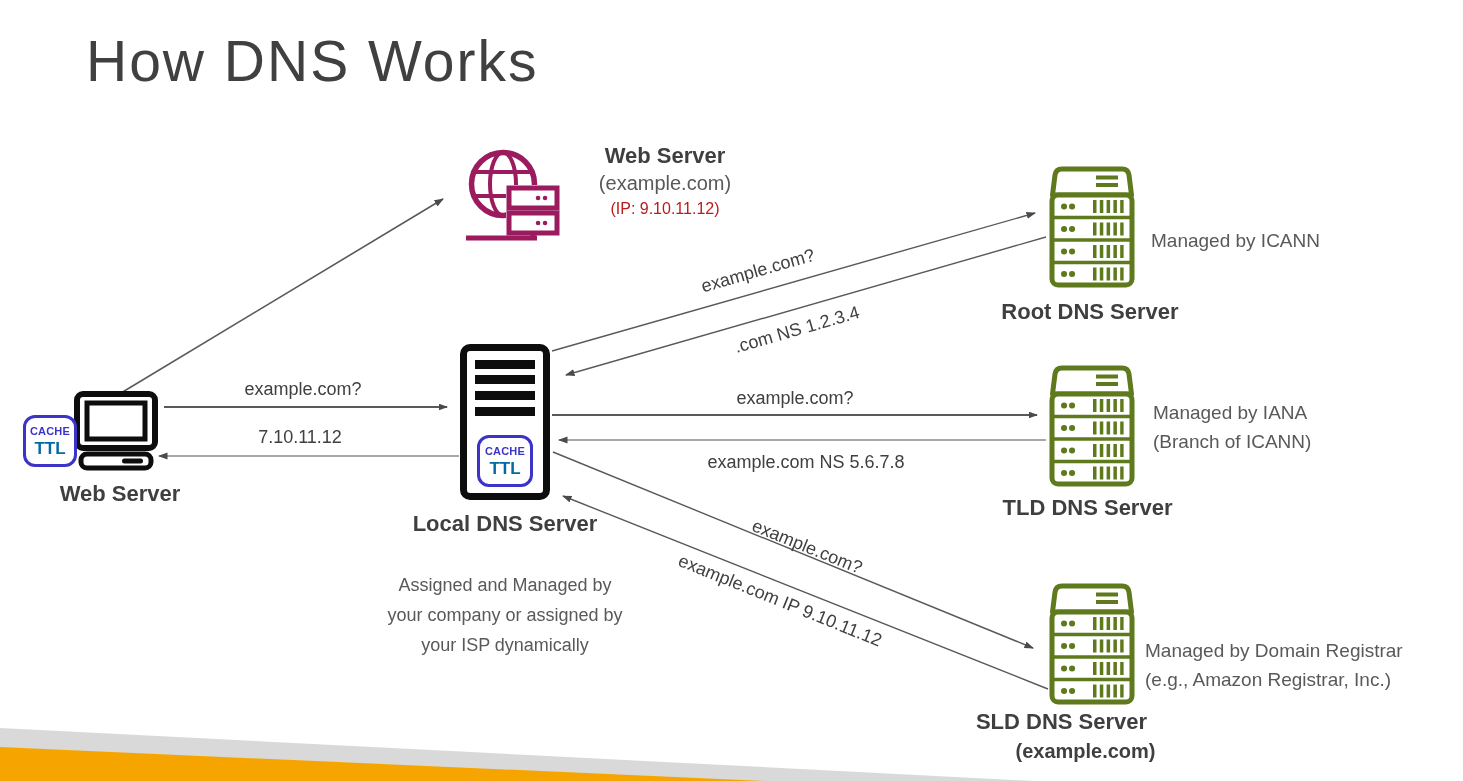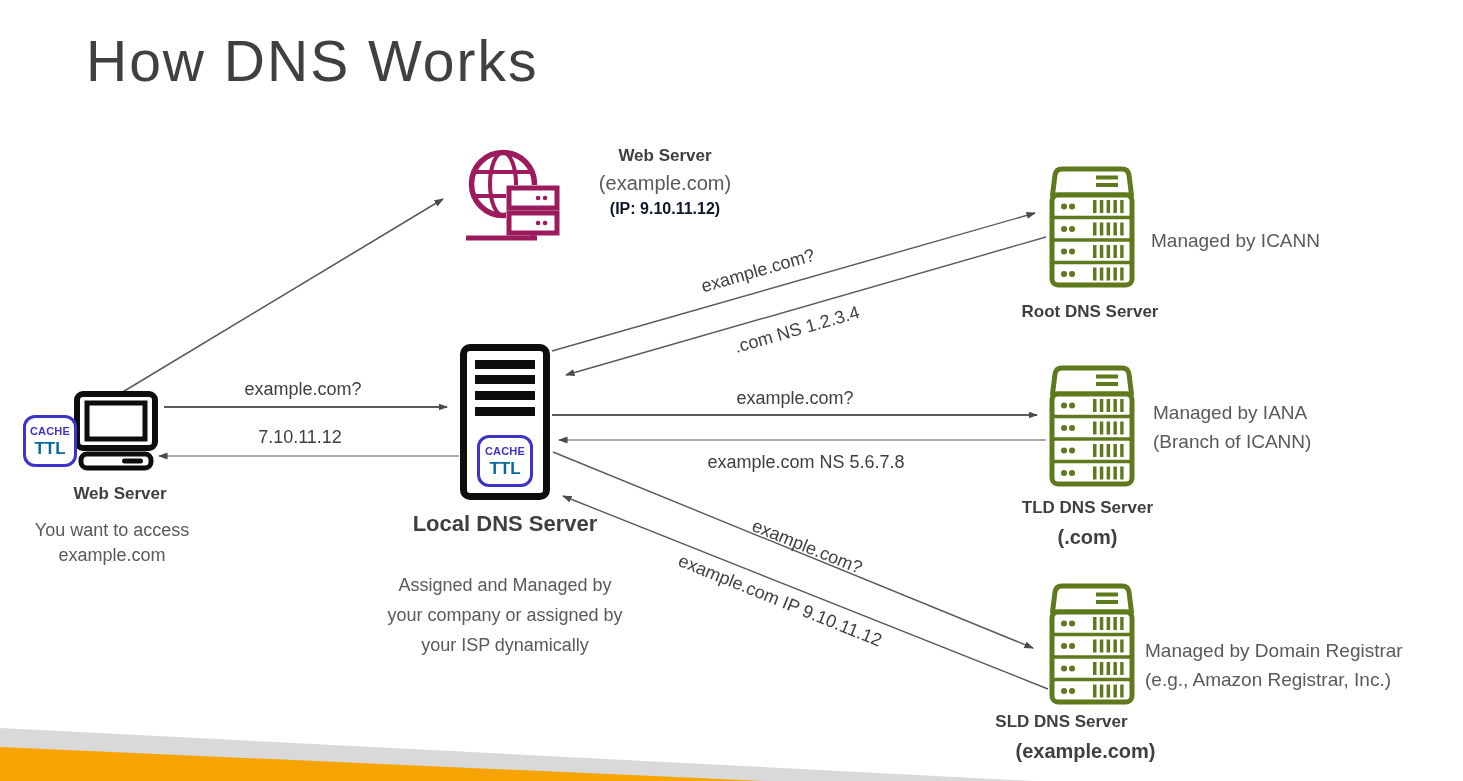--- a/index.html
+++ b/index.html
@@ -2,23 +2,23 @@
 <html><head>
 <meta charset="utf-8">
 <style>
   html,body{margin:0;padding:0;background:#fff;}
   .slide{position:relative;width:1463px;height:781px;background:#ffffff;overflow:hidden;
          font-family:"Liberation Sans",sans-serif;}
   .abs{position:absolute;}
   .overlay{position:absolute;left:0;top:0;width:1463px;height:781px;}
   h1.title{position:absolute;left:86px;top:28px;margin:0;font-size:57px;font-weight:300;
            letter-spacing:2px;color:#404040;}
-  .node-title{font-size:17px;font-weight:700;color:#3F3F3F;line-height:27px;}
+  .node-title{font-size:22px;font-weight:700;color:#3F3F3F;line-height:27px;}
   .node-sub{font-size:20px;color:#595959;line-height:28px;}
-  .node-ip{font-size:16px;font-weight:700;color:#0f172a;line-height:23px;}
+  .node-ip{font-size:16px;font-weight:400;color:#b91c1c;line-height:23px;}
   .center{text-align:center;}
   .managed{font-size:19px;color:#595959;line-height:29px;white-space:pre-line;}
   .desc{font-size:18px;color:#595959;line-height:25px;white-space:pre-line;}
   .alabel{position:absolute;font-size:18px;color:#404040;white-space:nowrap;
           transform:translate(-50%,-50%);}
   .alabel.rotneg{transform:translate(-50%,-50%) rotate(-16deg);}
   .alabel.rotpos{transform:translate(-50%,-50%) rotate(22deg);}
   
   .tower{position:absolute;left:460px;top:344px;width:90px;height:156px;box-sizing:border-box;
          border:7px solid #0D0D0D;border-radius:10px;background:#fff;}
@@ -102,22 +102,20 @@
     <rect x="3" y="3" width="78" height="54" rx="6" fill="#fff" stroke="#0D0D0D" stroke-width="6"></rect>
     <rect x="13" y="12" width="58" height="36" fill="#fff" stroke="#0D0D0D" stroke-width="5"></rect>
     <rect x="7" y="63" width="70" height="14" rx="6" fill="#fff" stroke="#0D0D0D" stroke-width="5"></rect>
     <rect x="48" y="67.5" width="21" height="5" rx="2.5" fill="#0D0D0D"></rect>
   </svg>
   <div class="cachebox" style="left:23px;top:415px;width:54px;height:52px;">
     <span class="cache">CACHE</span>
     <span class="ttl">TTL</span>
   </div>
   <div class="abs center node-title" style="left:20px;top:480px;width:200px;">Web Server</div>
-  <div class="abs center desc" style="left:0px;top:518px;width:224px;">You want to access
-example.com</div>
 
   <div class="tower">
     <div class="bar" style="top:9px;"></div>
     <div class="bar" style="top:24px;"></div>
     <div class="bar" style="top:40px;"></div>
     <div class="bar" style="top:56px;"></div>
     <div class="cachebox" style="left:10px;top:84px;width:56px;height:52px;">
       <span class="cache">CACHE</span>
       <span class="ttl">TTL</span>
     </div>
@@ -132,21 +130,20 @@
     </svg>
   <div class="abs managed" style="left:1151px;top:226px;text-align:center;">Managed by ICANN</div>
   <div class="abs center node-title" style="left:985px;top:298px;width:210px;">Root DNS Server</div>
 
   <svg class="abs" style="left:1047px;top:365px;" width="90" height="124">
       <use href="#rack"></use>
     </svg>
   <div class="abs managed" style="left:1153px;top:398px;">Managed by IANA
 (Branch of ICANN)</div>
   <div class="abs center node-title" style="left:985px;top:494px;width:205px;">TLD DNS Server</div>
-  <div class="abs center node-title" style="left:985px;top:524px;width:205px;font-size:20px;">(.com)</div>
 
   <svg class="abs" style="left:1047px;top:583px;" width="90" height="124">
       <use href="#rack"></use>
     </svg>
   <div class="abs managed" style="left:1145px;top:636px;">Managed by Domain Registrar
 (e.g., Amazon Registrar, Inc.)</div>
   <div class="abs center node-title" style="left:959px;top:708px;width:205px;">SLD DNS Server</div>
   <div class="abs center node-title" style="left:983px;top:738px;width:205px;font-size:20px;">(example.com)</div>
 
   <div class="alabel" style="left:303px;top:389px;">example.com?</div>

